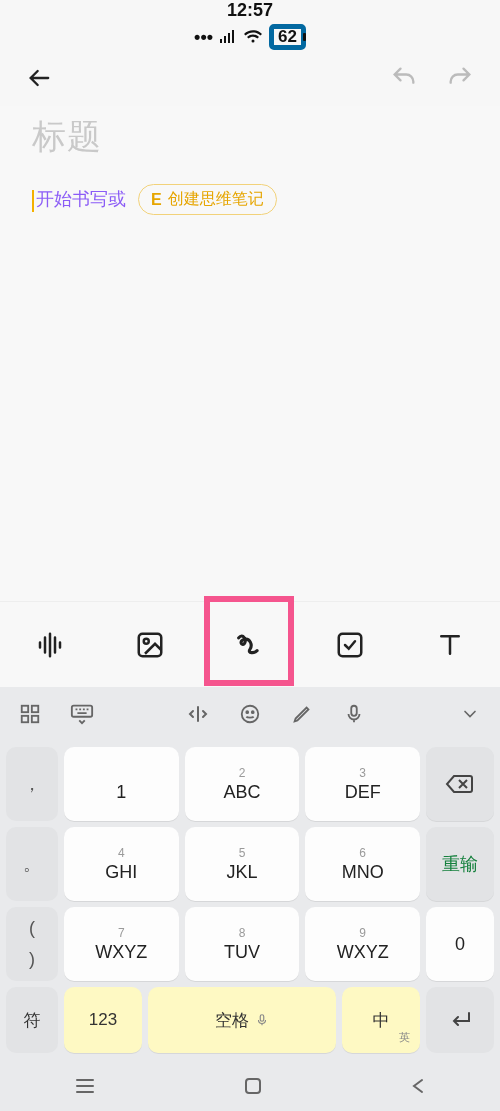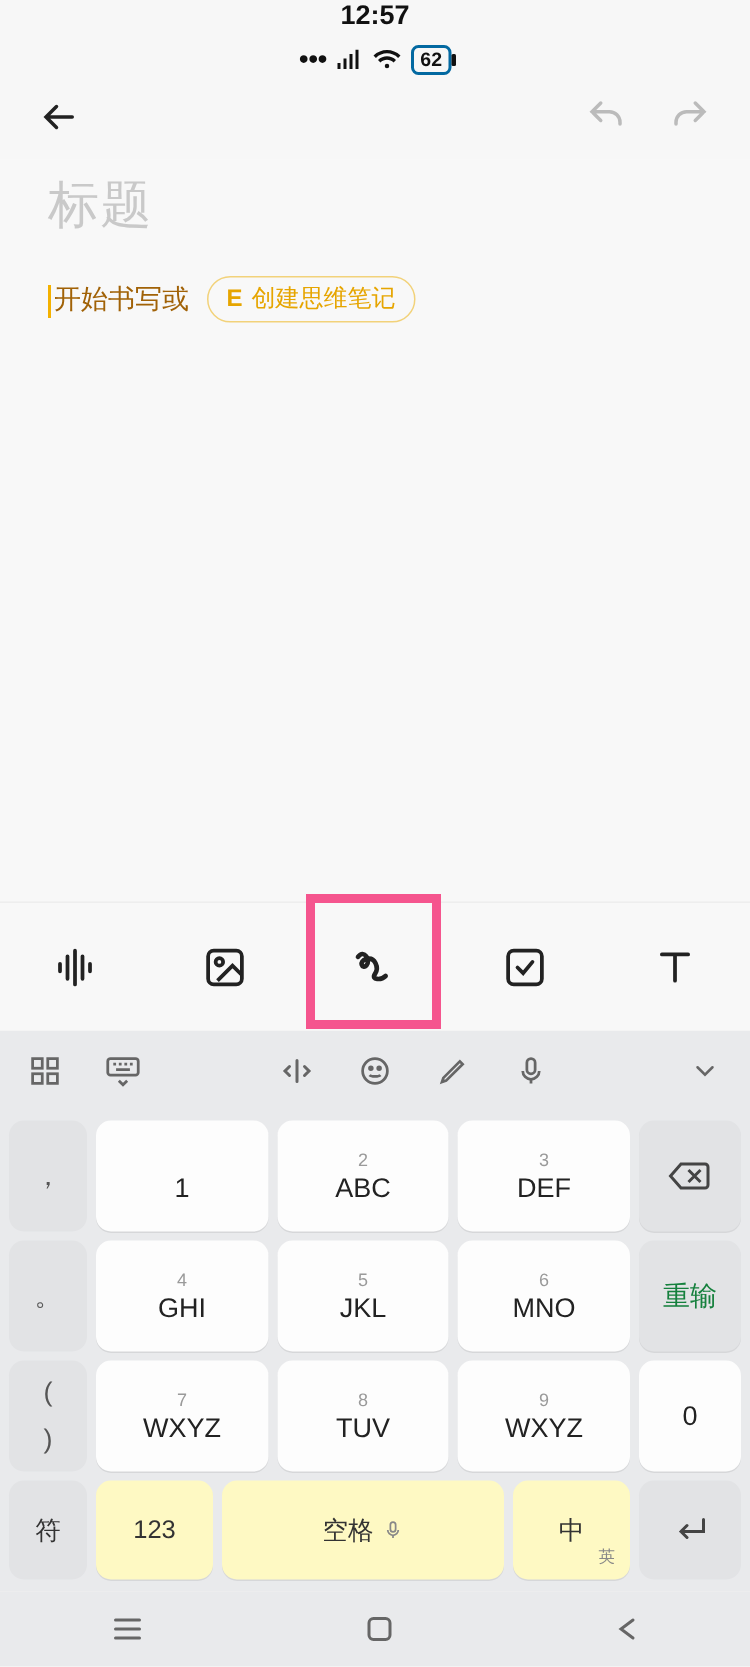--- a/index.html
+++ b/index.html
@@ -2,34 +2,34 @@
 <html><head>
 <meta charset="utf-8">
 <style>
   * { box-sizing: border-box; margin: 0; padding: 0; }
   html, body { width: 500px; height: 1111px; font-family: -apple-system, "Helvetica Neue", Arial, sans-serif; background: #f6f6f6; overflow: hidden; }
   .screen { width: 500px; height: 1111px; display: flex; flex-direction: column; background: #f7f7f7; }
 
   
   .status-bar { height: 50px; display: flex; align-items: center; justify-content: space-between; padding: 0 24px; font-size: 18px; font-weight: 600; color: #111; flex-direction: column; }
   .status-icons { display: flex; align-items: center; gap: 6px; }
-  .bat { border: 2px solid #0369a1; border-radius: 5px; padding: 0 4px; font-size: 13px; font-weight: 700; line-height: 16px; position: relative; }
+  .bat { border: 5px solid #0369a1; border-radius: 5px; padding: 0 4px; font-size: 17px; font-weight: 700; line-height: 16px; position: relative; }
   .bat::after { content:""; position:absolute; right:-5px; top:4px; width:3px; height:8px; background:#111; border-radius:1px; }
 
   
   .app-header { height: 56px; display: flex; align-items: center; justify-content: space-between; padding: 0 24px; }
   .hdr-icon { width: 32px; height: 32px; display:flex; align-items:center; justify-content:center; }
   .hdr-icons-right { display:flex; gap:24px; }
 
   
   .editor { flex: 1 1 auto; padding: 8px 32px 0 32px; background: #f8f8f8; }
   .title-ph { font-size: 34px; color: #c9c9c9; font-weight: 500; letter-spacing: 1px; }
   .body-row { margin-top: 24px; display:flex; align-items:center; gap:12px; font-size: 18px; }
   .cursor { display:inline-block; width:2px; height:22px; background:#f4b100; vertical-align:middle; margin-right:2px; }
-  .body-ph { color:#a16207; }
+  .body-ph { color:#8b5cf6; }
   .chip { display:inline-flex; align-items:center; gap:6px; border:1px solid #f2d27a; color:#e6a500; border-radius: 18px; padding: 4px 12px; font-size:16px; }
   .chip-ic { color:#e6a500; font-weight:700; }
 
   
   .app-toolbar { height: 86px; display:flex; align-items:center; justify-content:space-around; background:#f8f8f8; border-top:1px solid #eee; position:relative; }
   .tool { width:38px; height:38px; display:flex; align-items:center; justify-content:center; color:#222; }
   .highlight-box { position:absolute; border:6px solid #f5558e; width:90px; height:90px; left:204px; top:-6px; }
 
   
   .kbd { background:#e9eaec; display:flex; flex-direction:column; }

